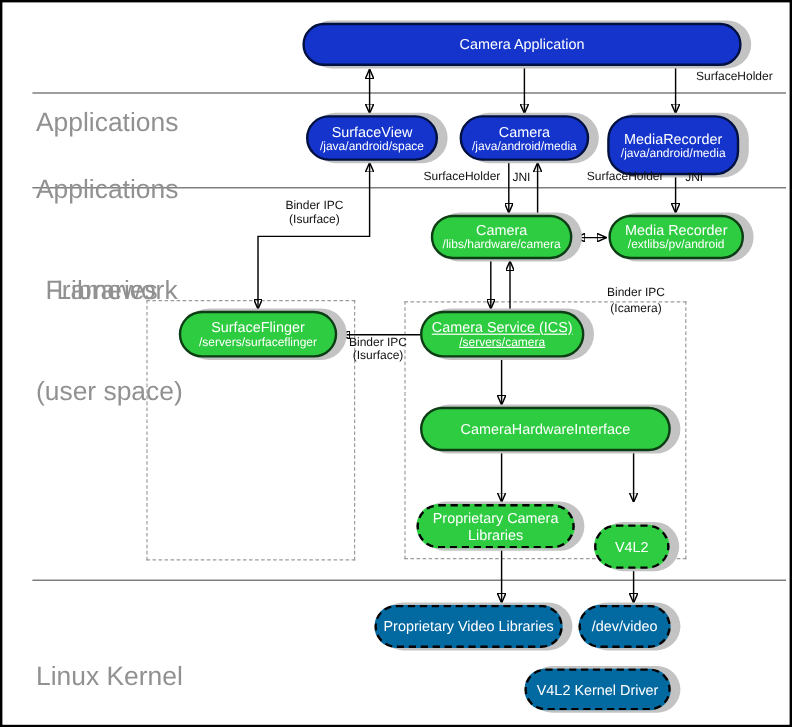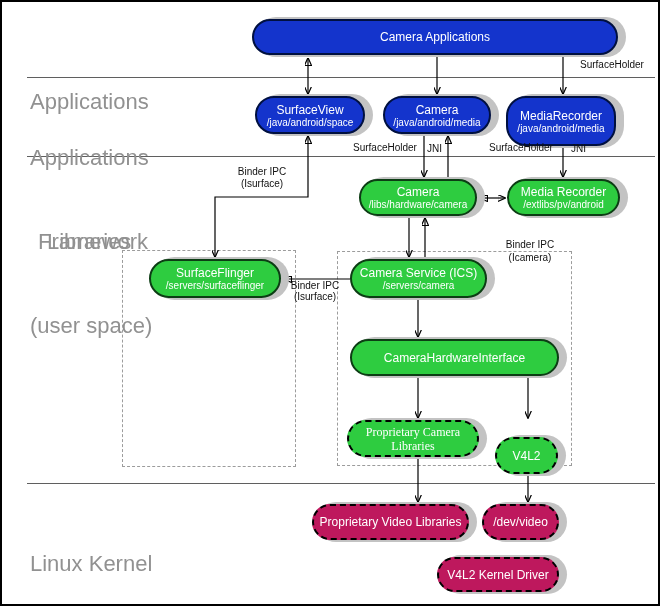--- a/index.html
+++ b/index.html
@@ -30,31 +30,31 @@
   .node{
     position:absolute;border-radius:20px;color:#fff;text-align:center;
     display:flex;flex-direction:column;justify-content:center;align-items:center;
     box-sizing:border-box;box-shadow:6px 0 0 2px #c3c3c3;
   }
   .node .t{font-size:12px;line-height:14px;}
   .node .p{font-size:10px;line-height:11px;}
   .blue{background:#1434cc;border:2px solid #001040;}
   .green{background:#2ecc40;border:2px solid #0c3d14;}
   .green-dash{background:#2ecc40;border:2px dashed #000;}
-  .red-dash{background:#be185d;border:2px dashed #000;}
+  .red-dash{background:#0369a1;border:2px dashed #000;}
   #n-camera-application{left:250px;top:17px;width:366px;height:36px;border-radius:18px;}
   #n-surface-view{left:253px;top:94px;width:110px;height:38px;}
   #n-camera-framework{left:381px;top:94px;width:108px;height:38px;}
   #n-media-recorder-framework{left:504px;top:94px;width:110px;height:50px;}
   #n-camera-library{left:357px;top:177px;width:118px;height:37px;}
   #n-media-recorder-library{left:505px;top:177px;width:113px;height:37px;}
   #n-surface-flinger{left:147px;top:257px;width:132px;height:39px;}
-  #n-camera-service{left:348px;top:257px;width:137px;height:39px;}
+  #n-camera-service{left:348px;top:257px;width:137px;height:39px;text-decoration:underline;}
   #n-camera-hardware-interface{left:348px;top:337px;width:209px;height:37px;}
-  #n-proprietary-camera-libraries{left:345px;top:418px;width:132px;height:37px;font-family:Liberation Serif, serif;}
+  #n-proprietary-camera-libraries{left:345px;top:418px;width:132px;height:37px;}
   #n-v4l2{left:493px;top:418px;width:63px;height:37px;margin-top:17px;}
   #n-proprietary-video-libraries{left:310px;top:502px;width:157px;height:36px;}
   #n-dev-video{left:480px;top:502px;width:77px;height:36px;}
   #n-v4l2-kernel-driver{left:435px;top:555px;width:122px;height:35px;}
   
   .edge-label{position:absolute;color:#111;font-size:10px;line-height:12px;white-space:nowrap;}
   .edge-label.center{text-align:center;white-space:normal;}
   #el-sh-top{left:578px;top:57px;}
   #el-sh-cam{left:351px;top:140px;}
   #el-jni-cam{left:425px;top:141px;}
@@ -109,21 +109,21 @@
     <line x1="423" y1="256" x2="423" y2="216" marker-end="url(#ah)"></line>
     <line x1="348" y1="277" x2="282" y2="277" marker-end="url(#ah)"></line>
     <line x1="416" y1="297" x2="416" y2="335" marker-end="url(#ah)"></line>
     <line x1="416" y1="375" x2="416" y2="416" marker-end="url(#ah)"></line>
     <line x1="526" y1="375" x2="526" y2="416" marker-end="url(#ah)"></line>
     <line x1="416" y1="456" x2="416" y2="500" marker-end="url(#ah)"></line>
     <line x1="526" y1="456" x2="526" y2="500" marker-end="url(#ah)"></line>
   </svg>
 
   <div class="node blue" id="n-camera-application">
-    <div class="t">Camera Applications</div>
+    <div class="t">Camera Application</div>
   </div>
 
   <div class="node blue" id="n-surface-view">
     <div class="t">SurfaceView</div>
     <div class="p">/java/android/space</div>
   </div>
   <div class="node blue" id="n-camera-framework">
     <div class="t">Camera</div>
     <div class="p">/java/android/media</div>
   </div>

